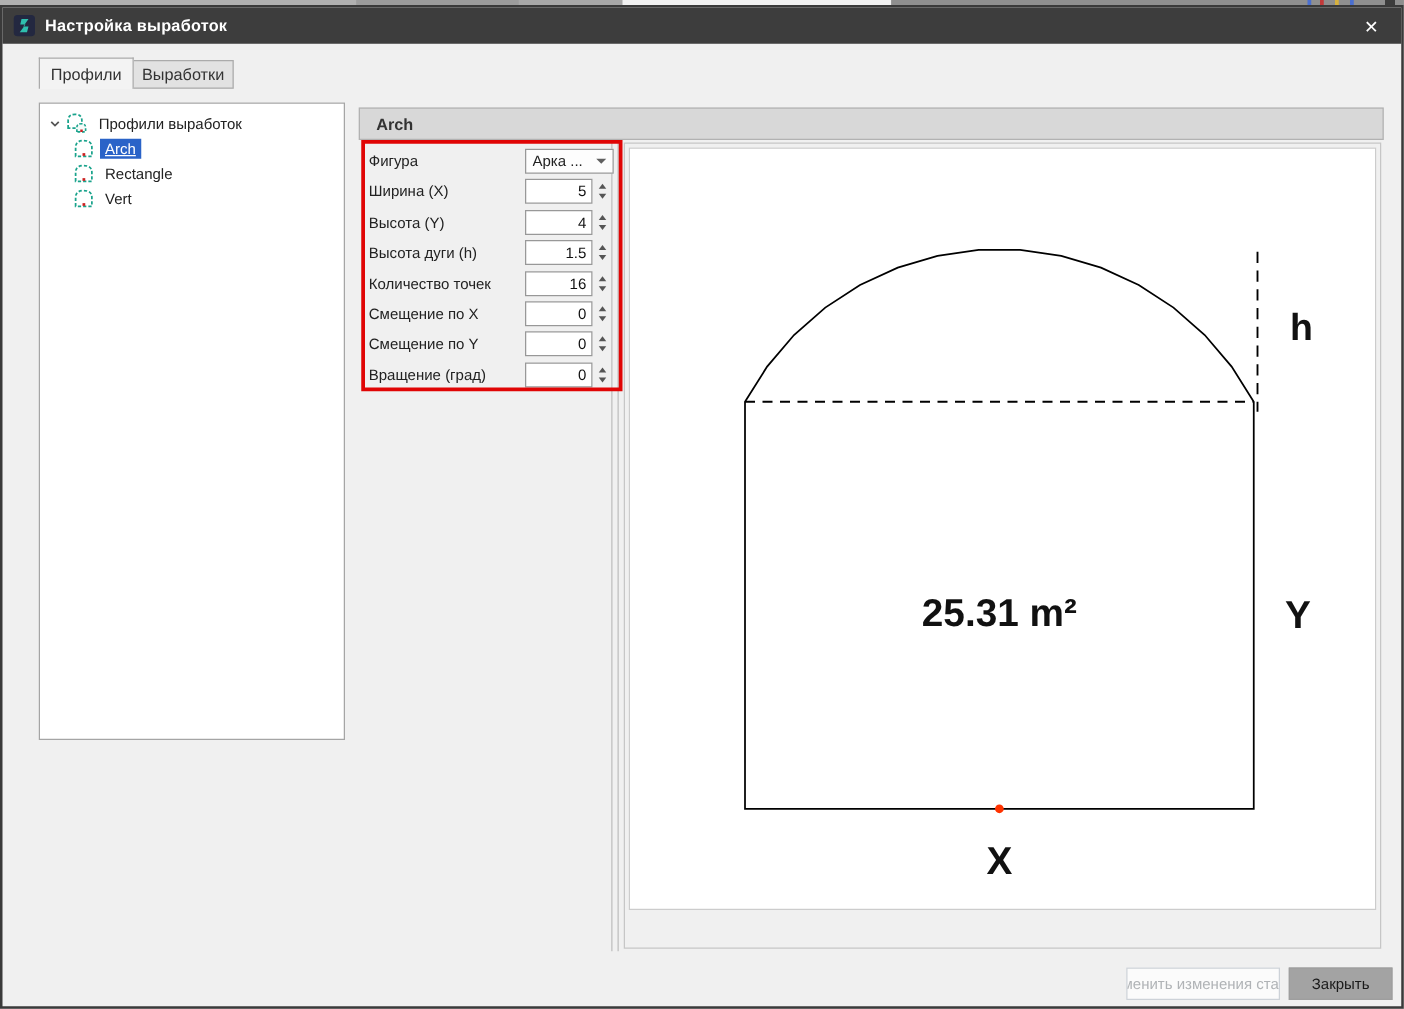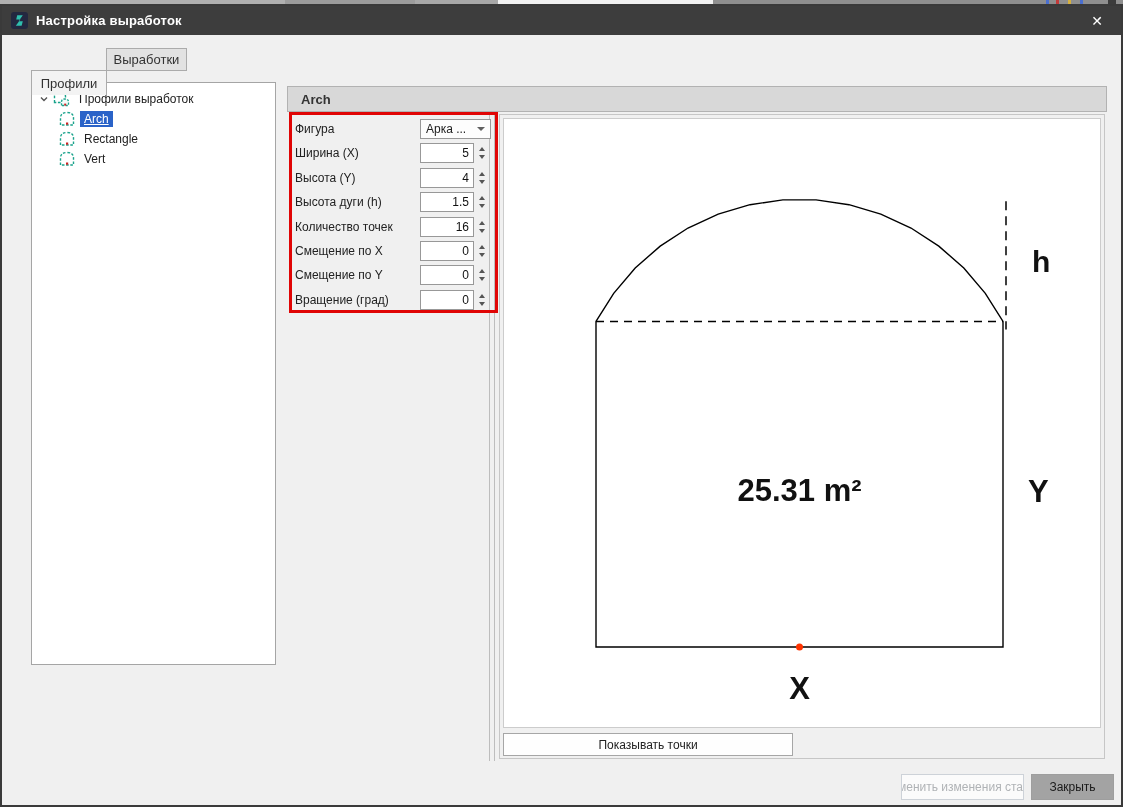--- a/index.html
+++ b/index.html
@@ -20,25 +20,25 @@
   .app-icon { width:17px; height:17px; border-radius:3px; background:#232840;
               display:flex; align-items:center; justify-content:center; margin-right:8px; }
   .app-icon svg { display:block; }
   .title-text { color:#ffffff; font-size:13px; font-weight:bold; letter-spacing:.2px; }
   .close-btn { position:absolute; right:14px; top:5px; width:20px; height:20px; color:#ffffff;
                font-size:14px; display:flex; align-items:center; justify-content:center; cursor:pointer; }
 
   
   .tab { position:absolute; font-size:13px; color:#333; display:flex; align-items:center;
          justify-content:center; border:1px solid #ababab; }
-  .tab.active { left:29px; top:40px; width:76px; height:25px; background:#f3f3f3; border-bottom:none; z-index:2;margin-top:24px; }
+  .tab.active { left:29px; top:40px; width:76px; height:25px; background:#f3f3f3; border-bottom:none; z-index:2; }
   .tab.inactive { left:104px; top:42px; width:81px; height:23px; background:#e2e2e2; }
 
   
-  .tree-panel { position:absolute; left:29px; top:76px; width:245px; height:583px;
+  .tree-panel { position:absolute; left:29px; top:76px; width:245px; height:510px;
                 background:#ffffff; border:1px solid #a5a5a5; }
   .tree-row { position:absolute; height:19px; display:flex; align-items:center; font-size:12px; color:#222; }
   .tree-row .lbl { padding:1px 4px; white-space:nowrap; }
   .tree-row.selected .lbl { background:#2a63c8; color:#ffffff; text-decoration:underline; }
   .chev { width:12px; height:12px; margin:0 2px 0 6px; }
   .ticon { margin-right:4px; flex:0 0 auto; }
 
   
   .panel-header { position:absolute; left:285px; top:80px; width:820px; height:26px;
                   background:#d8d8d8; border:1px solid #b2b2b2; display:flex; align-items:center;
@@ -258,21 +258,20 @@
             <path d="M92.0,202.4 L109.7,174.3 L131.2,149.0 L156.2,127.1 L184.0,109.0 L214.2,95.1 L246.0,85.7 L278.9,80.9 L312.1,80.9 L345.0,85.7 L376.8,95.1 L407.0,109.0 L434.8,127.1 L459.8,149.0 L481.3,174.3 L499.0,202.4 L499,528 L92,528 Z" fill="none" stroke="#000000" stroke-width="1.4"></path>
             <line x1="92" y1="202.39999999999998" x2="499" y2="202.39999999999998" stroke="#000000" stroke-width="1.5" stroke-dasharray="8 6"></line>
             <line x1="502" y1="82.29999999999997" x2="502" y2="210.39999999999998" stroke="#000000" stroke-width="1.5" stroke-dasharray="9 6"></line>
             <text x="295.5" y="382" text-anchor="middle" font-size="31" font-weight="bold" fill="#111">25.31 m²</text>
             <text x="528" y="153" font-size="30" font-weight="bold" fill="#111">h</text>
             <text x="524" y="383" font-size="31" font-weight="bold" fill="#111">Y</text>
             <text x="295.5" y="580" text-anchor="middle" font-size="31" font-weight="bold" fill="#111">X</text>
             <circle cx="295.5" cy="528" r="3.5" fill="#ff3300"></circle>
           </svg>
       </div>
-      <div class="canvas-btn left">Показывать точки</div>
     </div>
 
     <div class="footer-btn apply-btn">
       <span>именить изменения ста</span>
     </div>
     <div class="footer-btn closef-btn">Закрыть</div>
 
   </div>
 </div>
 

